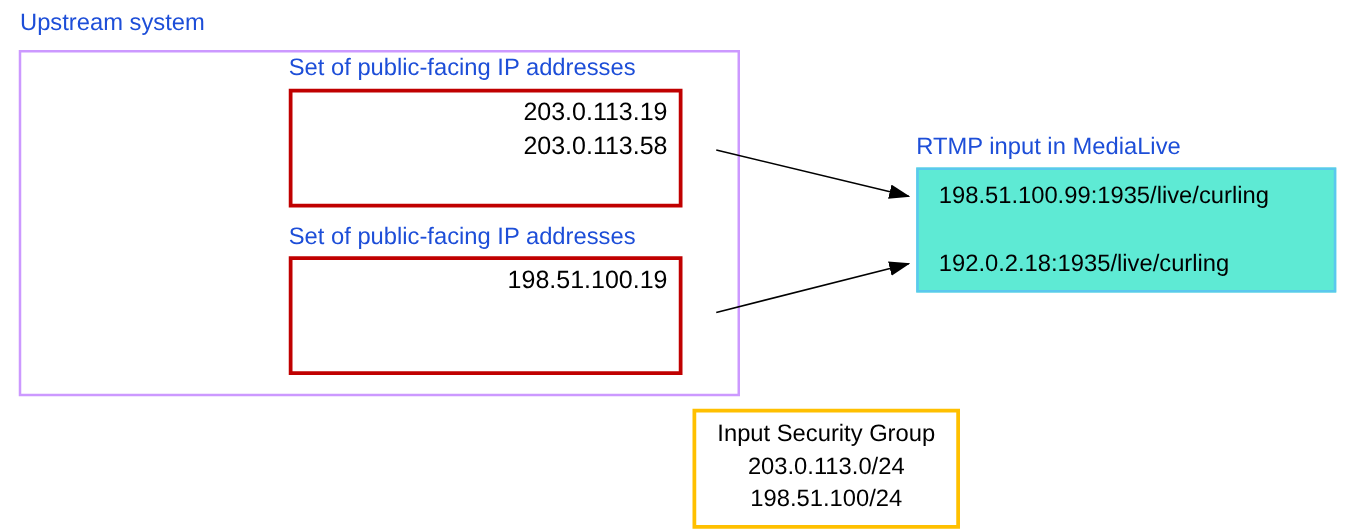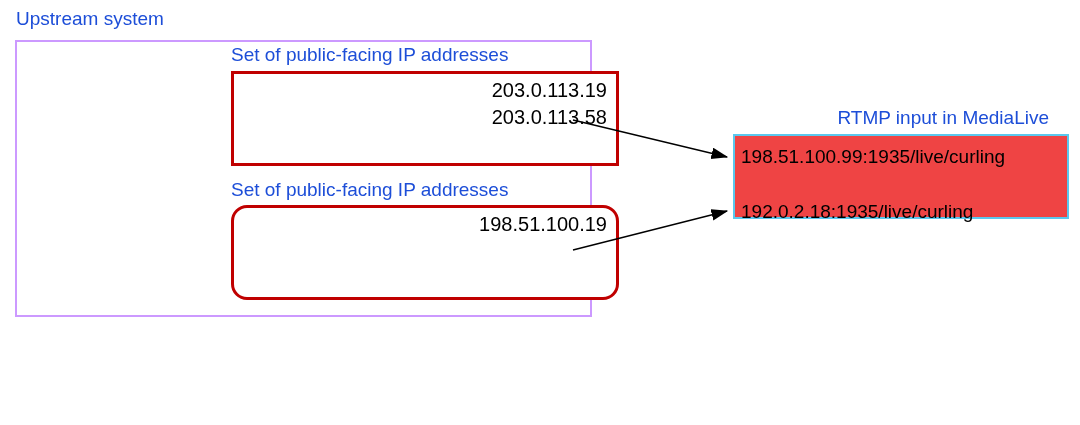--- a/index.html
+++ b/index.html
@@ -33,47 +33,46 @@
     box-sizing: border-box;
     background: transparent;
   }
 
   .group-title-1 { left: 231px; top: 44px; }
   .group-title-2 { left: 231px; top: 179px; }
 
   .ip-box {
     position: absolute;
     left: 231px;
-    width: 388px; height: 95px;
+    width: 315px; height: 95px;
     border: 3px solid #c00000;
     box-sizing: border-box;
     text-align: right;
     padding: 3px 9px 0 0;
     font-size: 20px;
     line-height: 27px;
     background: #ffffff;
   }
   .ip-box-1 { top: 71px; }
-  .ip-box-2 { top: 205px; border-radius: 16px; }
+  .ip-box-2 { top: 205px; }
 
   .rtmp-title {
-    left: 713px; top: 107px;
+    left: 733px; top: 107px;
     width: 336px;
-    text-align: right;
   }
   .rtmp-box {
     position: absolute;
     left: 733px; top: 134px;
-    width: 336px; height: 85px;
+    width: 336px; height: 100px;
     border: 2px solid #5bc8ee;
     box-sizing: border-box;
-    background: #ef4444;
+    background: #5eead4;
     font-size: 19px;
     line-height: 27px;
-    padding: 7px 0 0 6px;
+    padding: 7px 0 0 16px;
   }
   .rtmp-endpoint-2 { margin-top: 28px; }
 
   .isg-box {
     position: absolute;
     left: 554px; top: 327px;
     width: 214px; height: 96px;
     border: 3px solid #ffc000;
     box-sizing: border-box;
     background: #ffffff;
@@ -112,20 +111,25 @@
     <div>198.51.100.19</div>
   </div>
 
   <div class="lbl rtmp-title">RTMP input in MediaLive</div>
 
   <div class="rtmp-box">
     <div class="rtmp-endpoint-1">198.51.100.99:1935/live/curling</div>
     <div class="rtmp-endpoint-2">192.0.2.18:1935/live/curling</div>
   </div>
 
+  <div class="isg-box">
+    <div>Input Security Group</div>
+    <div>203.0.113.0/24</div>
+    <div>198.51.100/24</div>
+  </div>
 
   <svg class="arrow-layer" viewBox="0 0 1080 425" xmlns="http://www.w3.org/2000/svg">
     <defs>
       <marker id="arrowhead" markerWidth="13" markerHeight="10" refX="12" refY="4.5" orient="auto">
         <path d="M0,0 L13,4.5 L0,9 Z" fill="#000000"></path>
       </marker>
     </defs>
     <line x1="573" y1="120" x2="727" y2="157" stroke="#000000" stroke-width="1.3" marker-end="url(#arrowhead)"></line>
     <line x1="573" y1="250" x2="727" y2="211" stroke="#000000" stroke-width="1.3" marker-end="url(#arrowhead)"></line>
   </svg>

